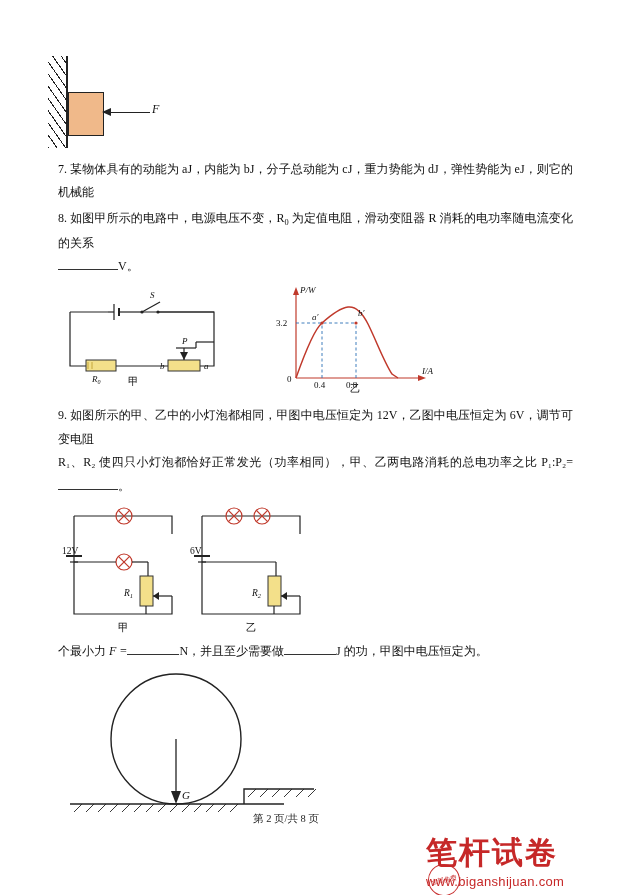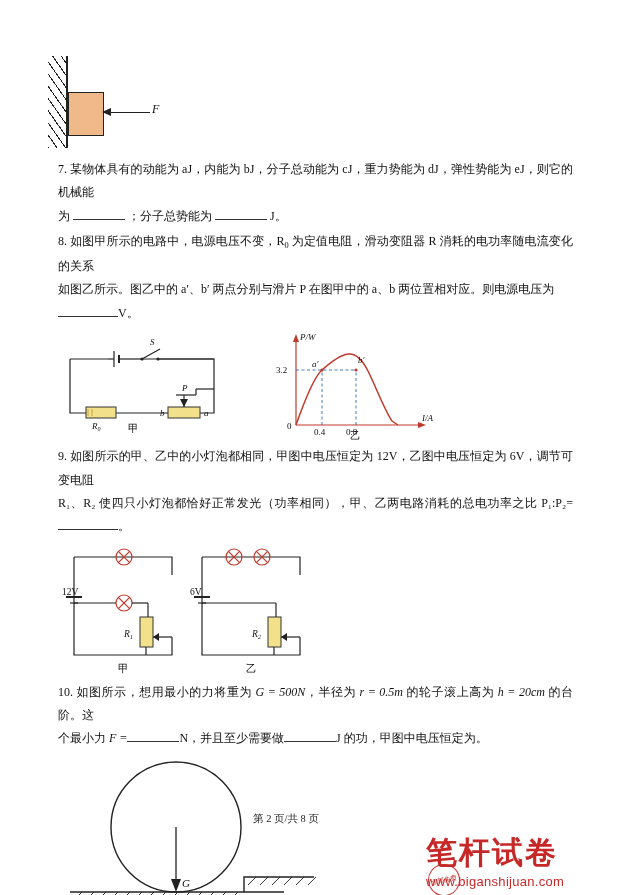--- a/index.html
+++ b/index.html
@@ -207,34 +207,26 @@
       <div class="block"></div>
       <div class="arrow-F">
         <div class="head"></div>
         <div class="shaft"></div>
       </div>
       <div class="lbl-F">F</div>
     </div>
 
     <div class="q">
       <div>7. 某物体具有的动能为 aJ，内能为 bJ，分子总动能为 cJ，重力势能为 dJ，弹性势能为 eJ，则它的机械能</div>
-      <div>
-        <span>为</span>
-        <span class="blank b-md"></span>
-        <span>；分子总势能为</span>
-        <span class="blank b-md"></span>
-        <span>J。</span>
-      </div>
     </div>
 
     <div class="q" style="">
       <div>
         <span>8. 如图甲所示的电路中，电源电压不变，R</span><sub>0</sub><span> 为定值电阻，滑动变阻器 R 消耗的电功率随电流变化的关系</span>
       </div>
-      <div>如图乙所示。图乙中的 a′、b′ 两点分别与滑片 P 在图甲中的 a、b 两位置相对应。则电源电压为</div>
       <div>
         <span class="blank b-lg"></span><span>V。</span>
       </div>
     </div>
 
     <div class="fig-8">
 
       <svg class="circ8" viewBox="0 0 186 100">
 
         <path d="M6,26 L6,80 L150,80 L150,56" fill="none" stroke="#222" stroke-width="1.2"></path>
@@ -296,21 +288,21 @@
         <circle cx="52" cy="41" r="1.6" fill="#c0392b"></circle>
         <circle cx="86" cy="41" r="1.6" fill="#c0392b"></circle>
         <text x="42" y="38" font-size="9" font-family="Liberation Serif, serif" font-style="italic" fill="#111">a′</text>
         <text x="88" y="34" font-size="9" font-family="Liberation Serif, serif" font-style="italic" fill="#111">b′</text>
 
         <text x="74" y="106" font-size="10.5" font-family="Liberation Serif, serif" fill="#111"> </text>
       </svg>
       <div class="cap-lbl" style="left:292px; top:96px;">乙</div>
     </div>
 
-    <div class="q" style="margin-top:6px;">
+    <div class="q" style="margin-top:12px;">
       <div>9. 如图所示的甲、乙中的小灯泡都相同，甲图中电压恒定为 12V，乙图中电压恒定为 6V，调节可变电阻</div>
       <div>
         <span>R₁、R₂ 使四只小灯泡都恰好正常发光（功率相同），甲、乙两电路消耗的总电功率之比 P₁:P₂=</span><span class="blank b-lg"></span><span>。</span>
       </div>
     </div>
 
     <div class="fig-9">
       <svg viewBox="0 0 300 130" width="300" height="130" style="position:absolute;left:4px;top:0;">
 
         <g>
@@ -364,23 +356,20 @@
           <path d="M97,88 L91,92 L97,96 Z" fill="#222"></path>
           <line x1="84" y1="102" x2="84" y2="110" stroke="#222" stroke-width="1.2"></line>
           <text x="0" y="50" font-size="9.5" font-family="Liberation Serif, serif" fill="#111">6V</text>
           <text x="62" y="92" font-size="9.5" font-style="italic" font-family="Liberation Serif, serif" fill="#111">R<tspan font-size="6.5" dy="2">2</tspan></text>
           <text x="56" y="127" font-size="10.5" font-family="Liberation Serif, serif" fill="#111">乙</text>
         </g>
       </svg>
     </div>
 
     <div class="q" style="margin-top:4px;">
-      <div>
-        <span>10. 如图所示，想用最小的力将重为 </span><i class="v">G = 500N</i><span>，半径为 </span><i class="v">r = 0.5m</i><span> 的轮子滚上高为 </span><i class="v">h = 20cm</i><span> 的台阶。这</span>
-      </div>
       <div>
         <span>个最小力 </span><i class="v">F =</i><span class="blank b-md"></span><span>N，并且至少需要做</span><span class="blank b-md"></span><span>J 的功，甲图中电压恒定为。</span>
       </div>
     </div>
 
     <div class="fig-10">
       <svg viewBox="0 0 440 160" width="440" height="160" style="position:absolute;left:0;top:2px;">
 
         <circle cx="118" cy="68" r="65" fill="none" stroke="#222" stroke-width="1.4"></circle>
 

